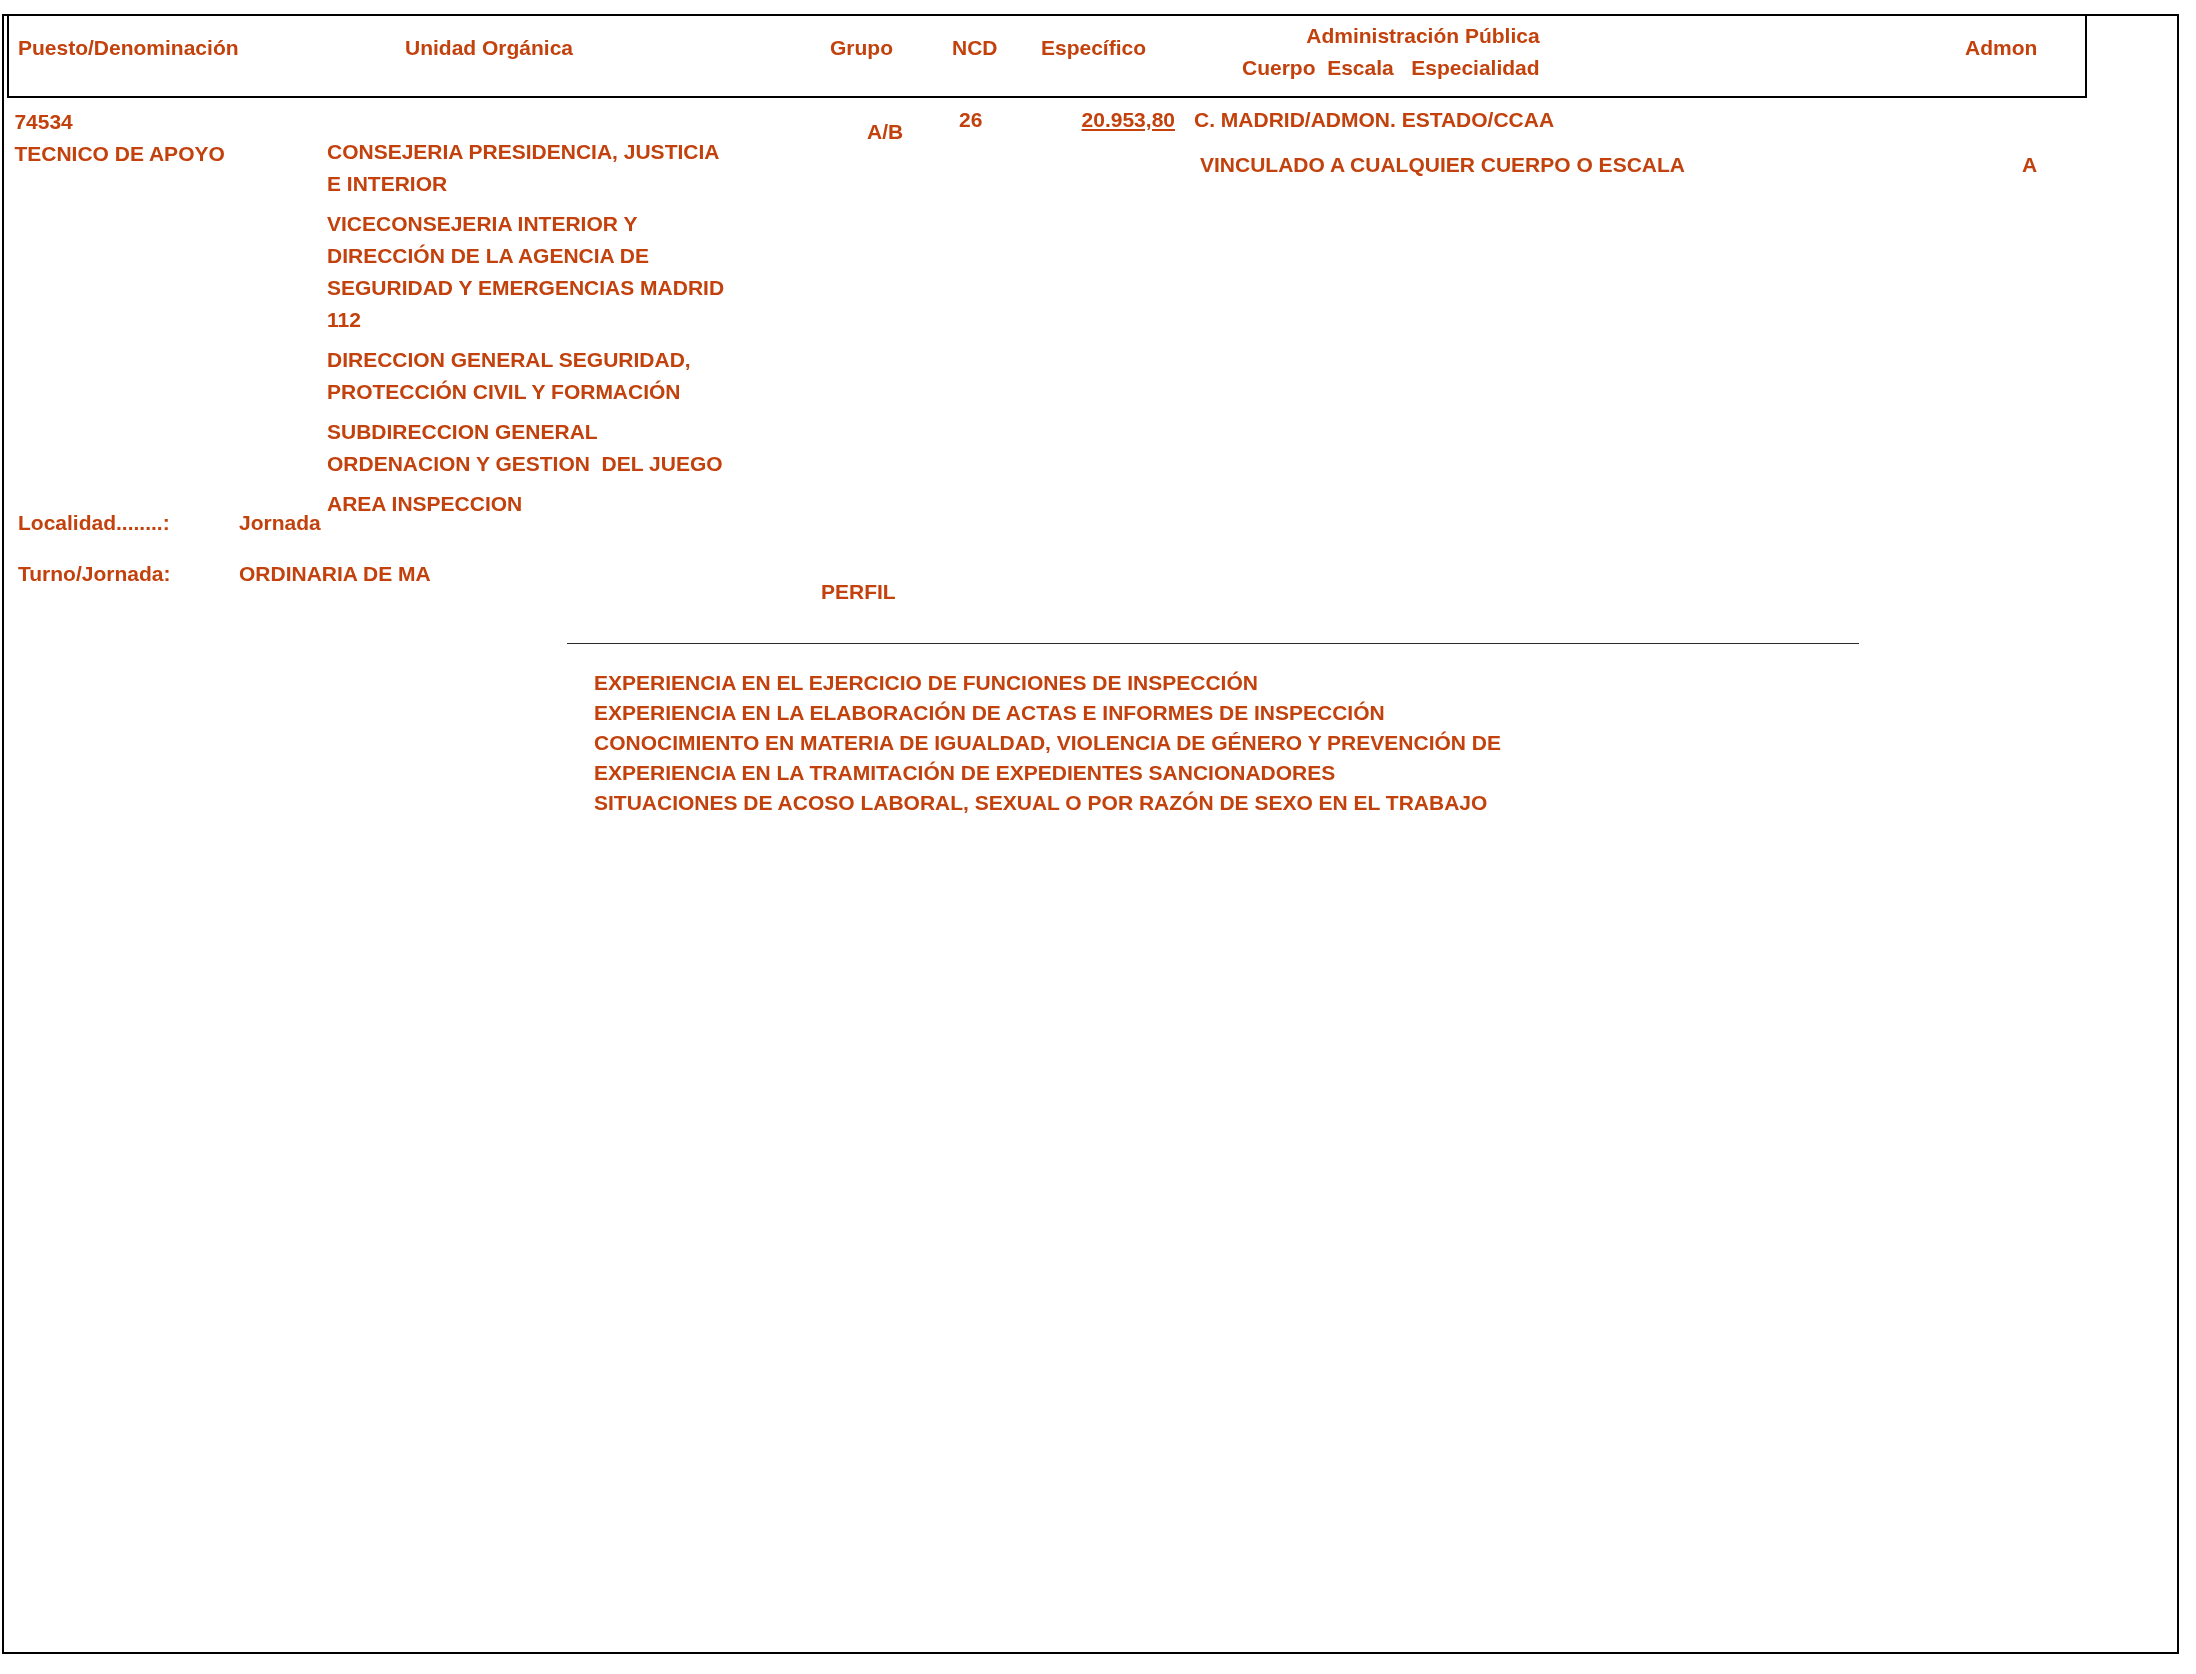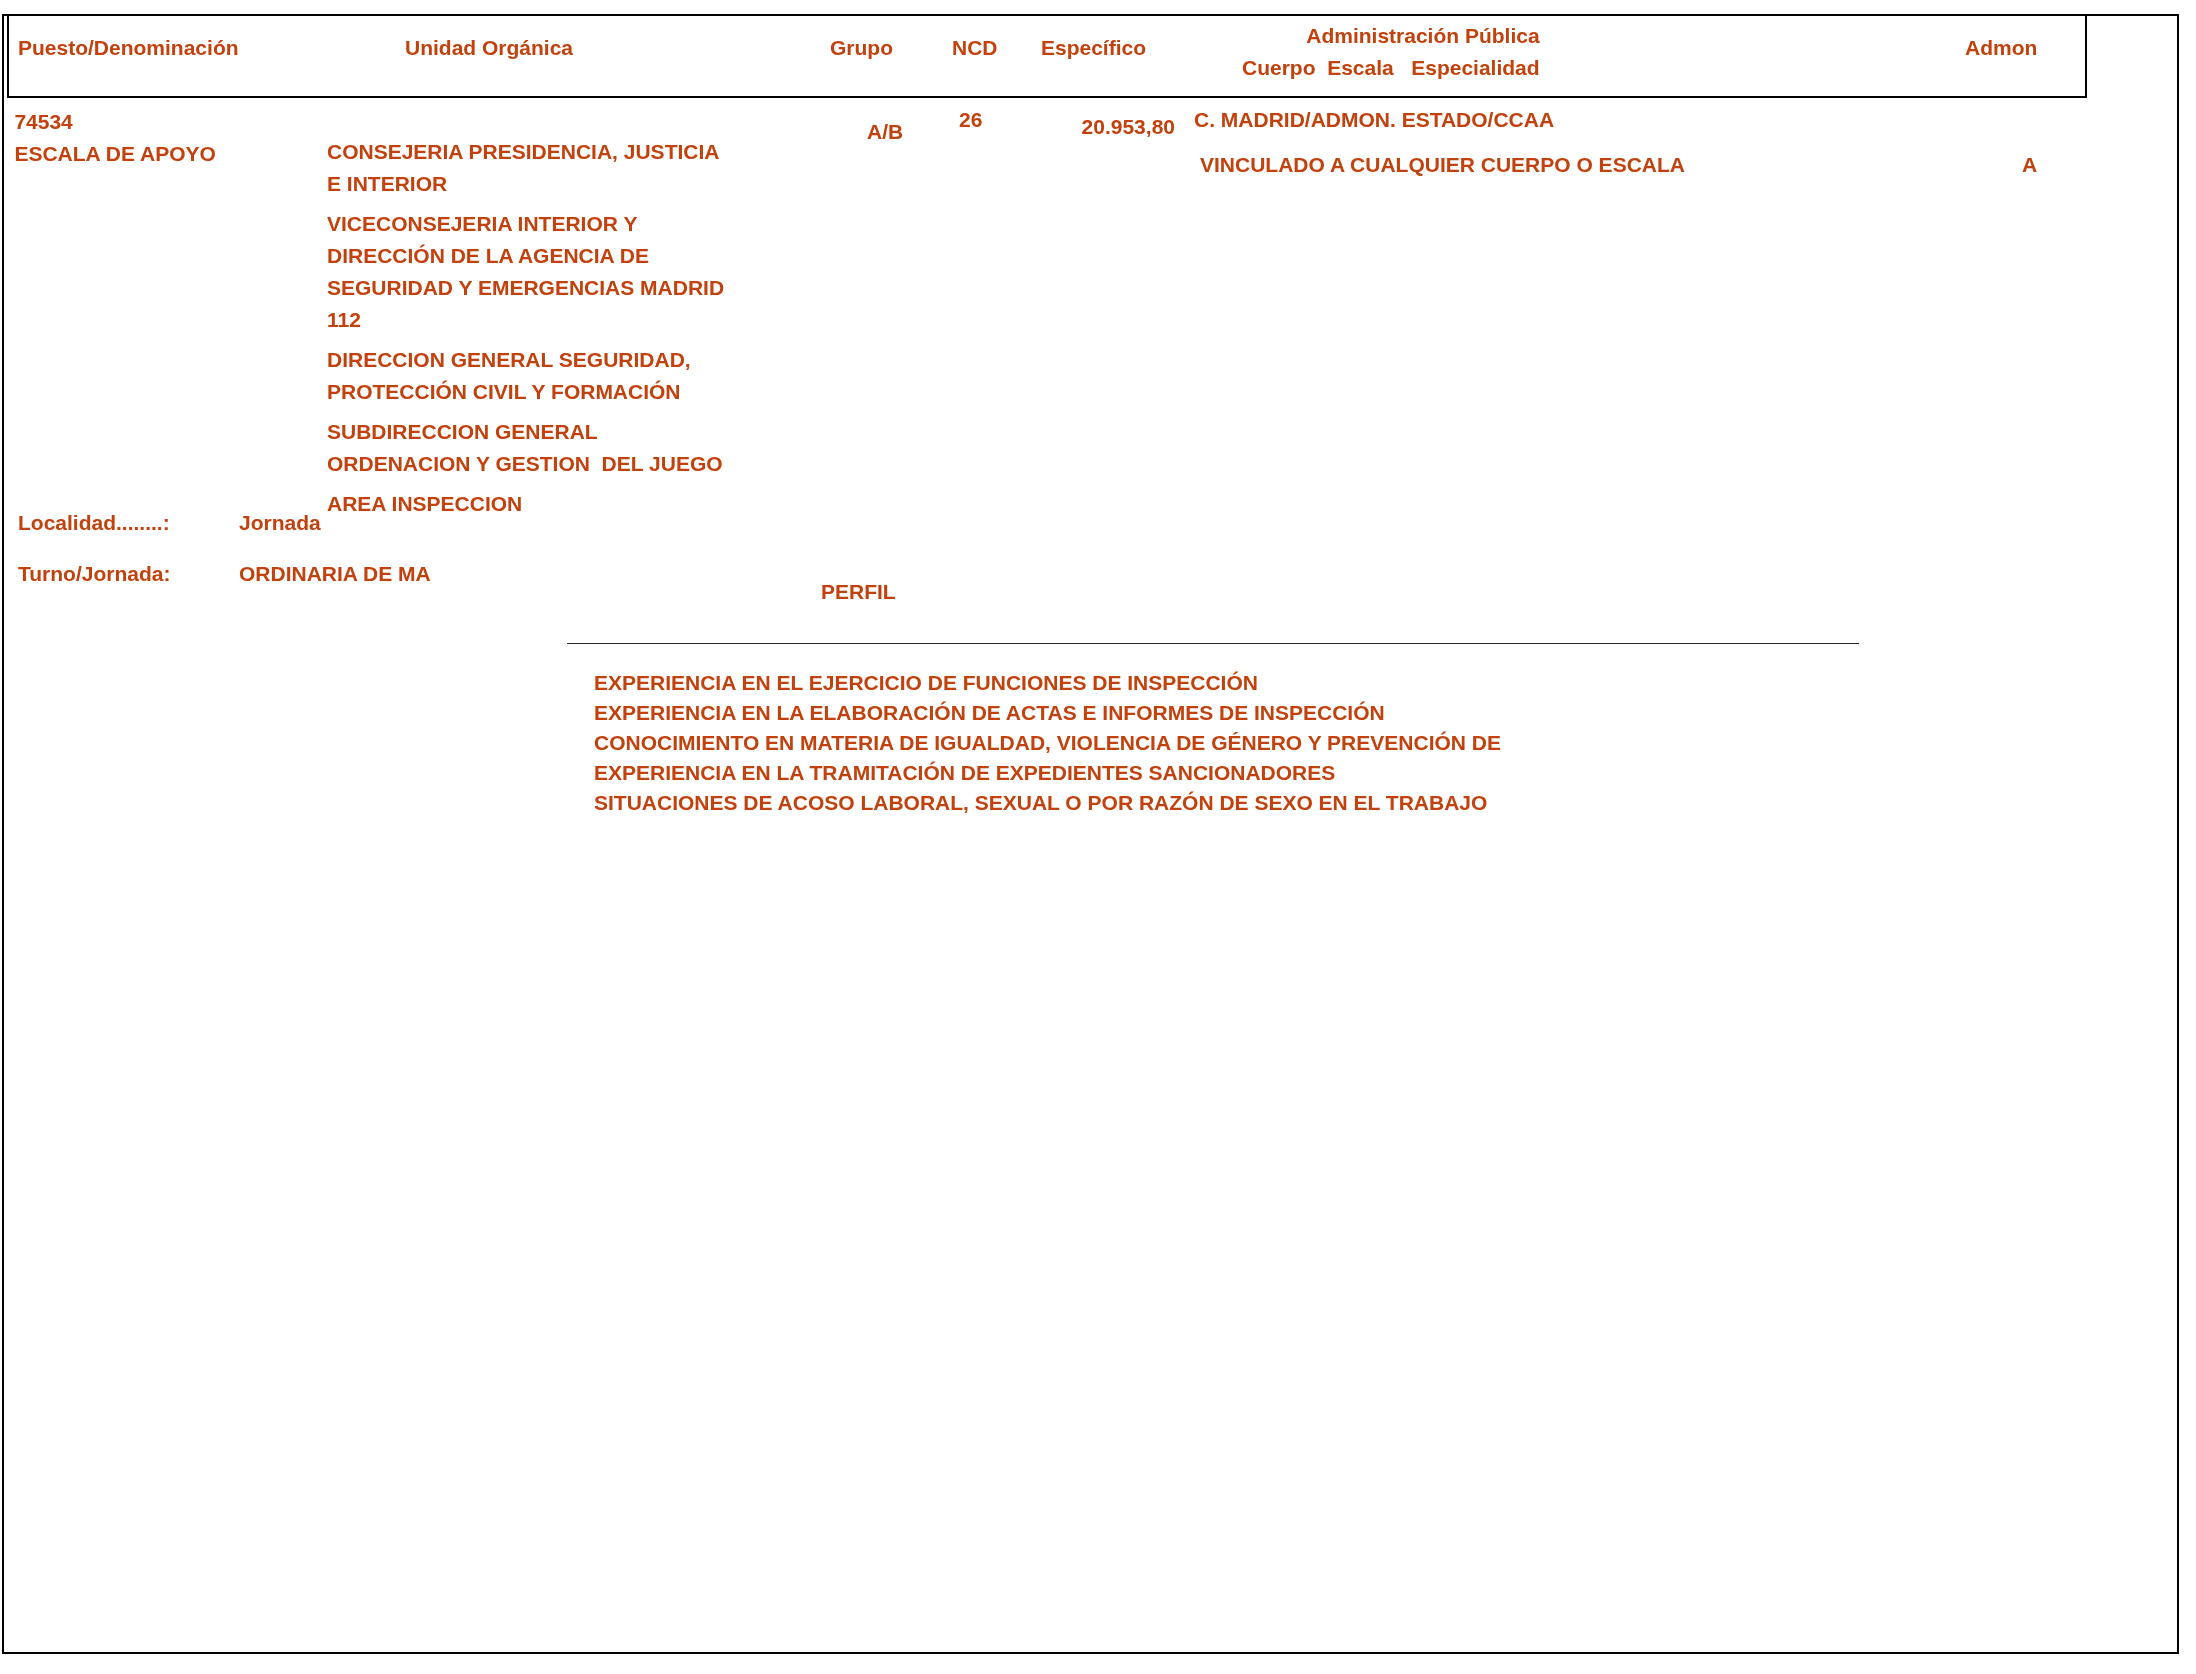--- a/index.html
+++ b/index.html
@@ -62,21 +62,21 @@
   <div class="abs hdr" style="left:830px; top:36px;">Grupo</div>
   <div class="abs hdr" style="left:952px; top:36px;">NCD</div>
   <div class="abs hdr" style="left:1041px; top:36px;">Específico</div>
   <div class="abs hdr admin-hdr" style="left:1242px; top:20px;">
     <div class="pre">Administración Pública</div>
     <div class="pre">Cuerpo  Escala   Especialidad</div>
   </div>
   <div class="abs hdr" style="left:1965px; top:36px;">Admon</div>
 
   <div class="abs" style="left:14.4px; top:110px;">74534</div>
-  <div class="abs" style="left:14.4px; top:142px;">ESCALA DE APOYO</div>
+  <div class="abs" style="left:14.4px; top:142px;">TECNICO DE APOYO</div>
 
   <div class="abs" style="left:327px; top:108px;margin-top:28px;">
     <div class="unidad-block">
       <div>CONSEJERIA PRESIDENCIA, JUSTICIA</div>
       <div>E INTERIOR</div>
     </div>
     <div class="unidad-block">
       <div>VICECONSEJERIA INTERIOR Y</div>
       <div>DIRECCIÓN DE LA AGENCIA DE</div>
       <div>SEGURIDAD Y EMERGENCIAS MADRID</div>
@@ -90,21 +90,21 @@
       <div>SUBDIRECCION GENERAL</div>
       <div>ORDENACION Y GESTION  DEL JUEGO</div>
     </div>
     <div class="unidad-block">
       <div>AREA INSPECCION</div>
     </div>
   </div>
 
   <div class="abs" style="left:867px; top:120px;">A/B</div>
   <div class="abs" style="left:959px; top:108px;">26</div>
-  <div class="abs num-right" style="left:1040px; top:115px; width:135px;">20.953,80</div>
+  <div class="abs num-right" style="left:1040px; top:108px; width:135px;text-decoration:underline;">20.953,80</div>
   <div class="abs" style="left:1194px; top:108px;">C. MADRID/ADMON. ESTADO/CCAA</div>
   <div class="abs" style="left:1200px; top:153px;">VINCULADO A CUALQUIER CUERPO O ESCALA</div>
   <div class="abs" style="left:2022px; top:153px;">A</div>
 
   <div class="abs pre" style="left:18px; top:511px;">Localidad........:</div>
   <div class="abs" style="left:239px; top:511px;">Jornada</div>
   <div class="abs pre" style="left:18px; top:562px;">Turno/Jornada:</div>
   <div class="abs" style="left:239px; top:562px;">ORDINARIA DE MA</div>
 
   <div class="abs" style="left:821px; top:580px;">PERFIL</div>

